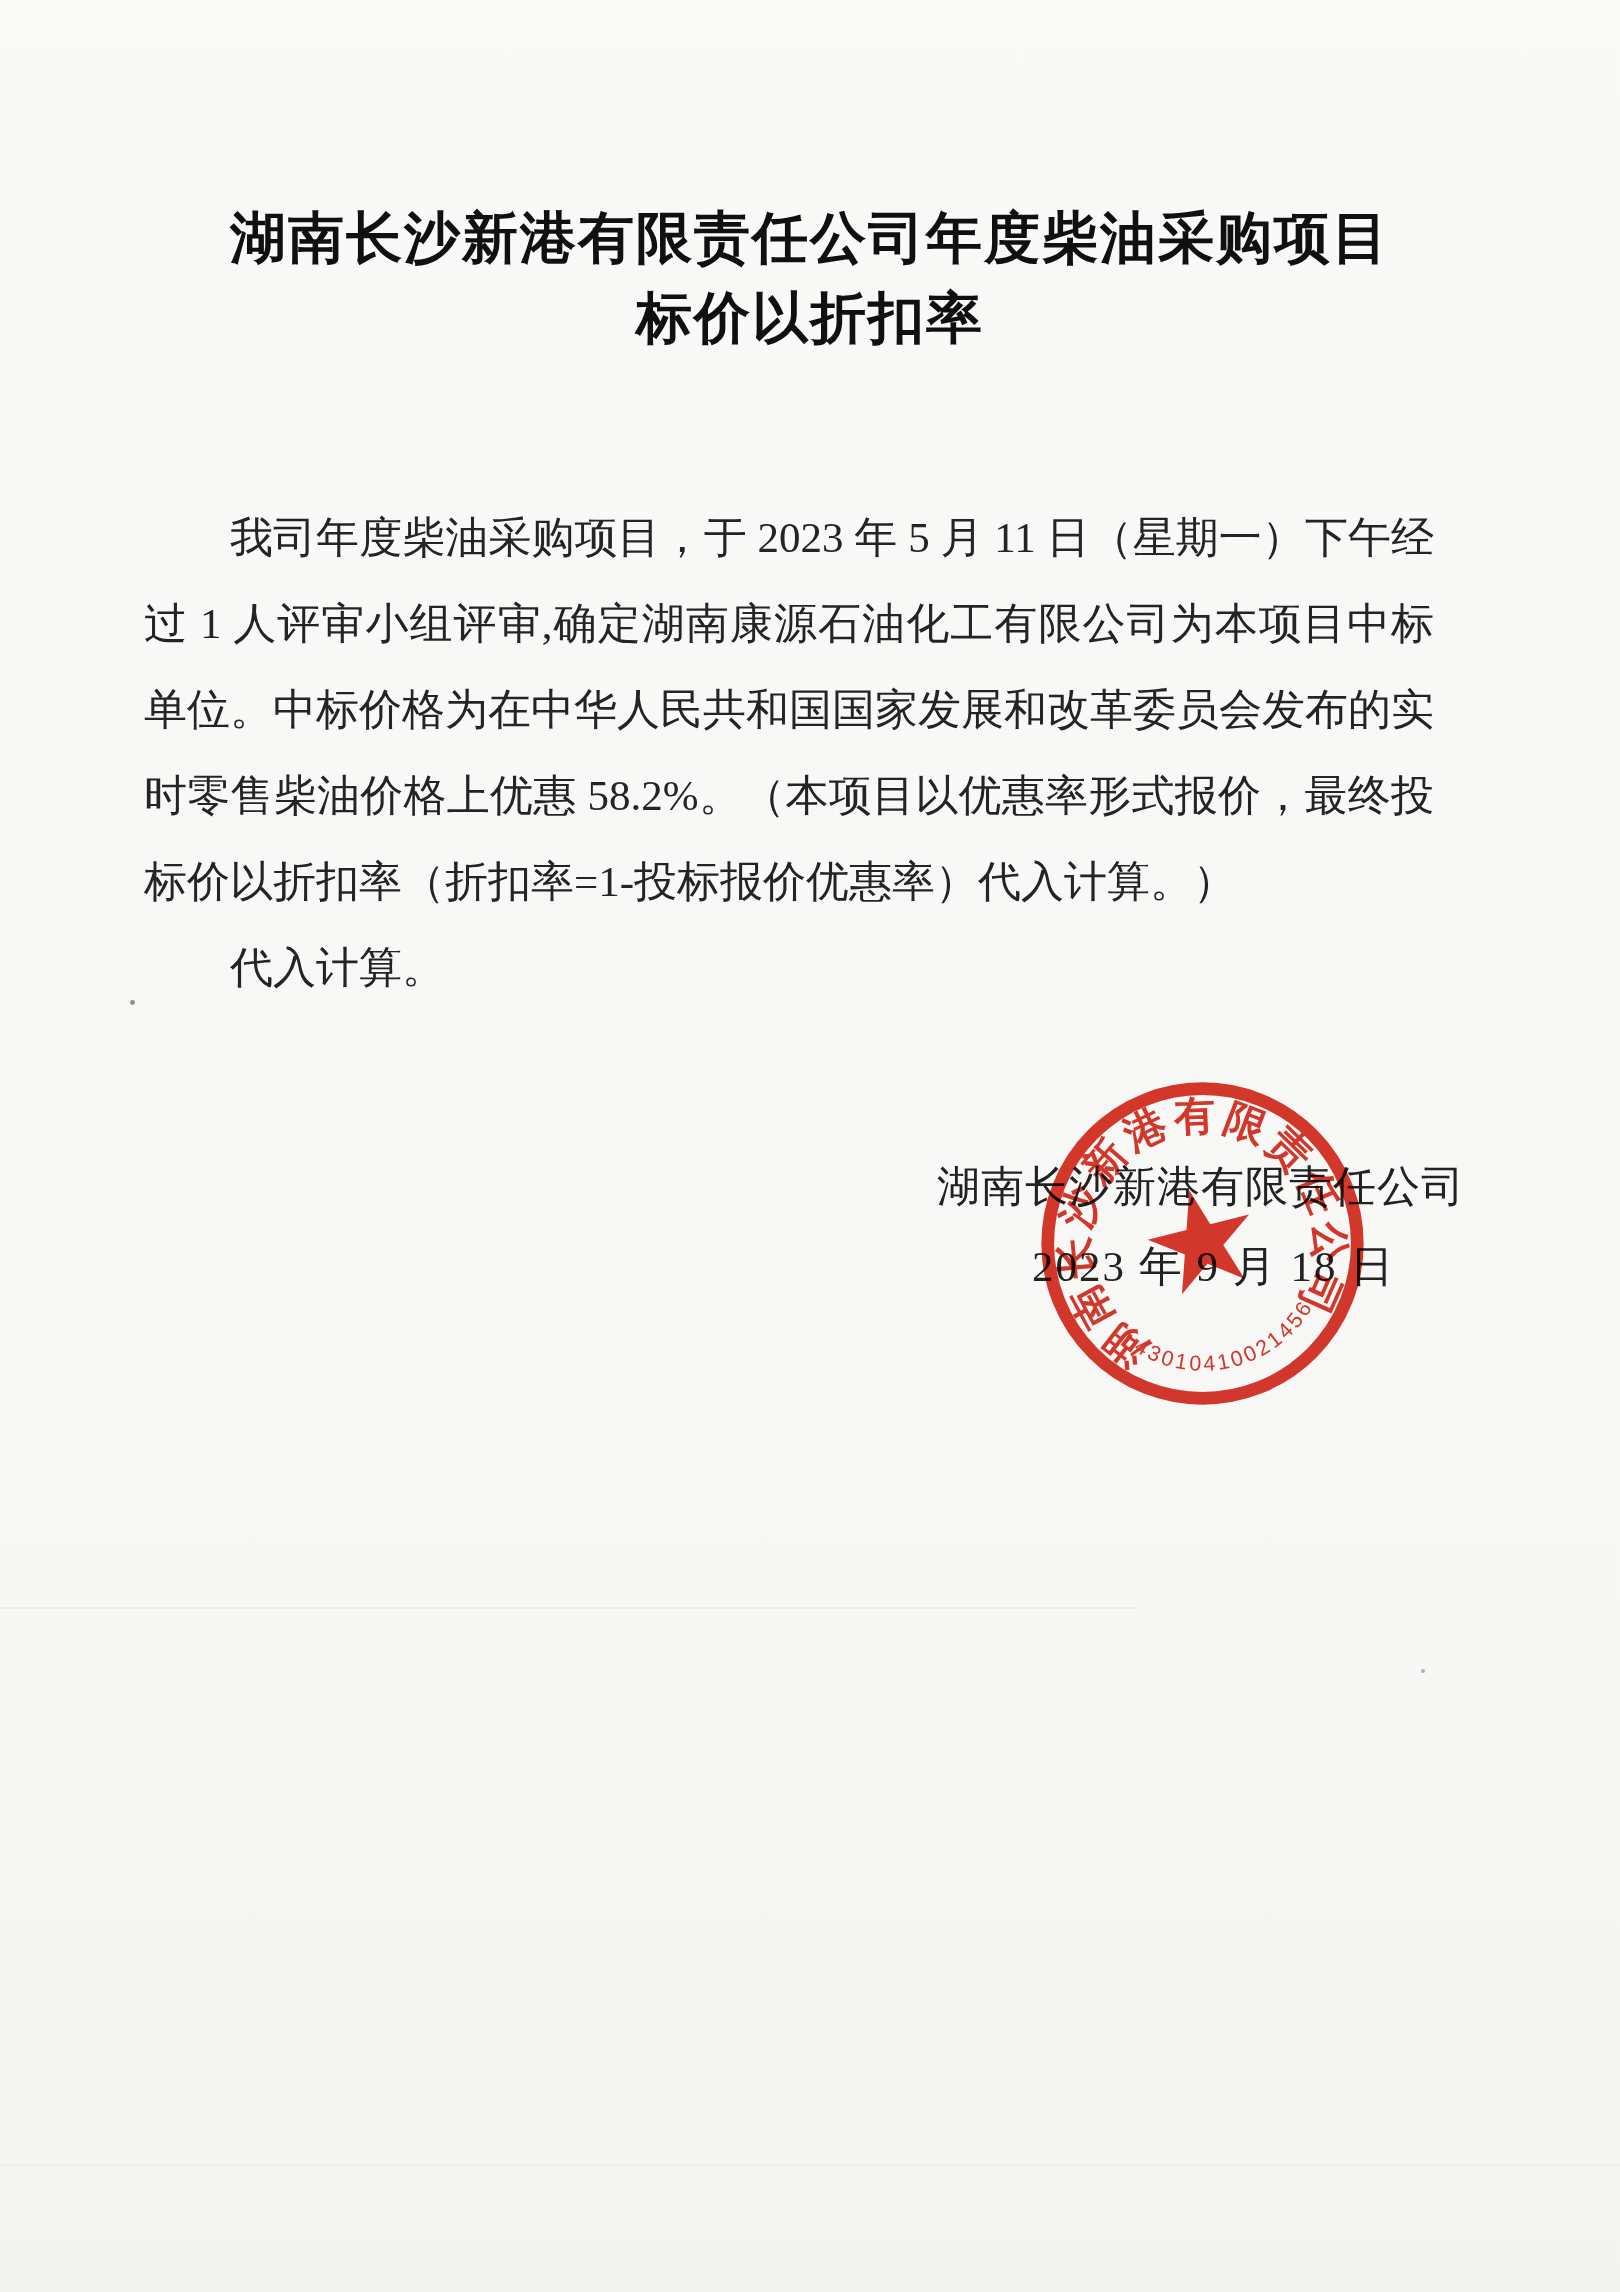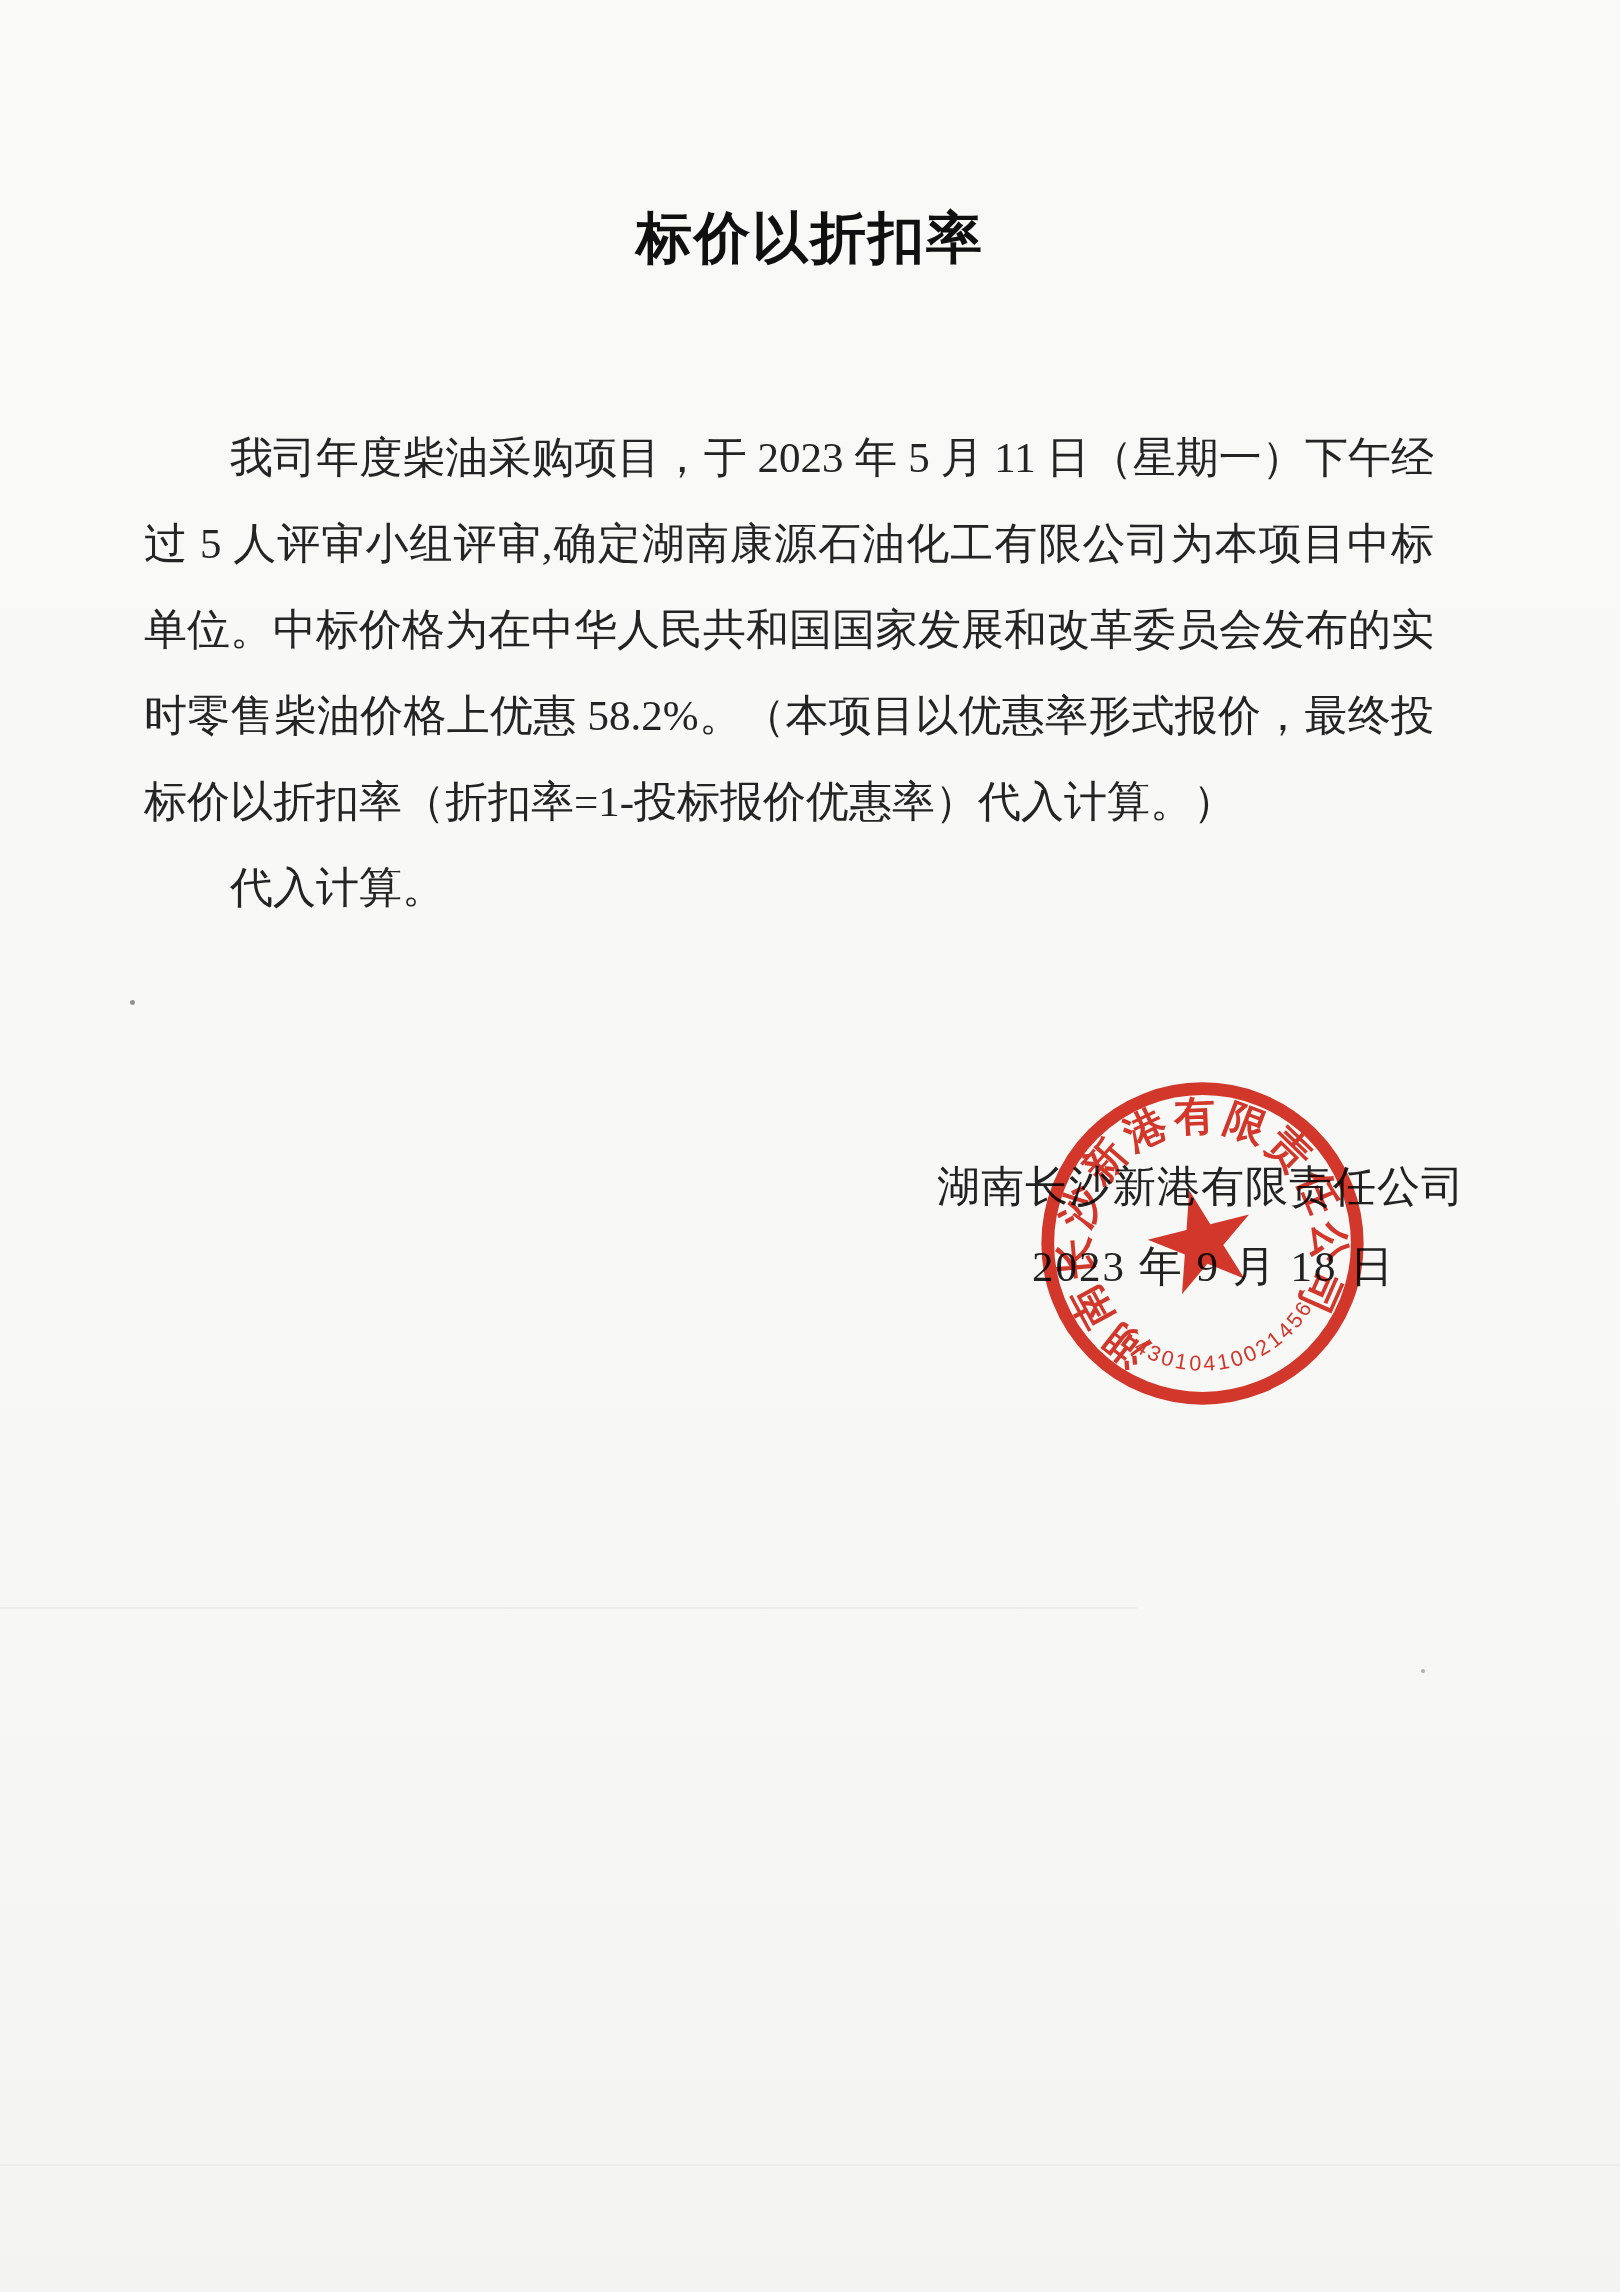--- a/index.html
+++ b/index.html
@@ -50,26 +50,27 @@
   .speck { position:absolute; width:4.9px; height:4.9px; border-radius:50%; background:rgba(40,40,40,0.5); }
   .speck-1 { left:130px; top:1000px; }
   .speck-2 { left:1421px; top:1669px; width:3.9px; height:3.9px; background:rgba(40,40,40,0.35); }
 </style>
 </head>
 <body>
 
 <div class="page">
 
   <div class="title-block">
+    <div class="title-line">湖南长沙新港有限责任公司年度柴油采购项目</div>
     <div class="title-line">标价以折扣率</div>
   </div>
 
   <div class="body-block">
     <div class="body-line just indent">我司年度柴油采购项目，于 2023 年 5 月 11 日（星期一）下午经</div>
-    <div class="body-line just">过 5 人评审小组评审,确定湖南康源石油化工有限公司为本项目中标</div>
+    <div class="body-line just">过 1 人评审小组评审,确定湖南康源石油化工有限公司为本项目中标</div>
     <div class="body-line just">单位。中标价格为在中华人民共和国国家发展和改革委员会发布的实</div>
     <div class="body-line just">时零售柴油价格上优惠 58.2%。（本项目以优惠率形式报价，最终投</div>
     <div class="body-line">标价以折扣率（折扣率=1-投标报价优惠率）代入计算。）</div>
     <div class="body-line indent">代入计算。</div>
   </div>
 
   <div class="sig-company">湖南长沙新港有限责任公司</div>
   <div class="sig-date">2023 年 9 月 18 日</div>
 
   <svg class="seal" viewBox="-171 -171 342 342" aria-hidden="true">

